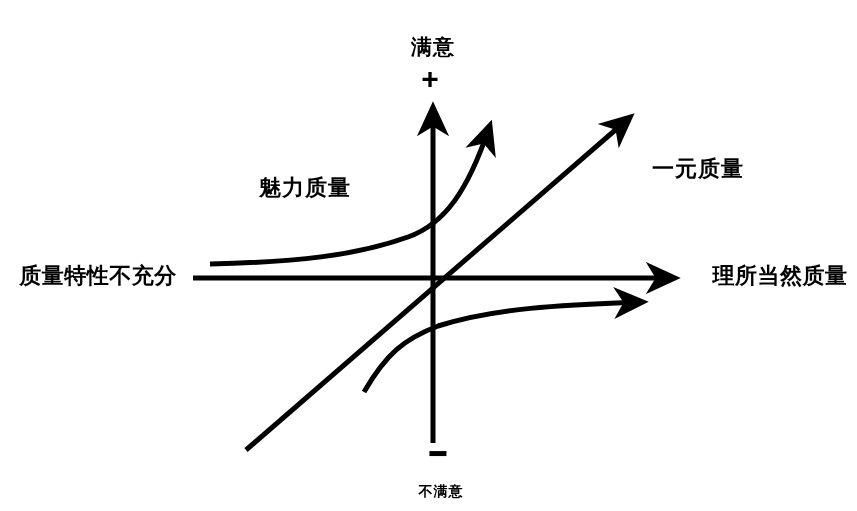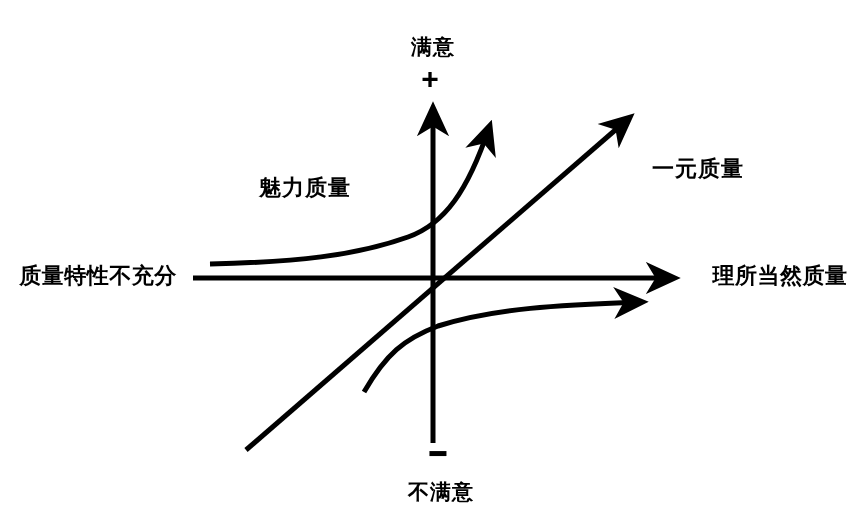--- a/index.html
+++ b/index.html
@@ -70,21 +70,21 @@
       <path d="M364,392 C386,354 404,339 438,326 C495,308 560,305 640,302" marker-end="url(#ah)"></path>
     </g>
   </svg>
 
   <div class="lbl" style="left:433px; top:47px; font-size:21px;">满意</div>
 
   <div class="sign" style="left:430px; top:79px;">+</div>
 
   <div class="sign minus" style="left:438px; top:456px;">−</div>
 
-  <div class="lbl" style="left:441px; top:492px; font-size:21px;text-align:center;">不满意</div>
+  <div class="lbl" style="left:441px; top:492px; font-size:14px;text-align:center;">不满意</div>
 
   <div class="lbl small-gap" style="left:98px; top:276px;">质量特性不充分</div>
 
   <div class="lbl small-gap" style="left:780px; top:276px;">理所当然质量</div>
 
   <div class="lbl" style="left:305px; top:188px;">魅力质量</div>
 
   <div class="lbl" style="left:698px; top:169px;">一元质量</div>
 
 

